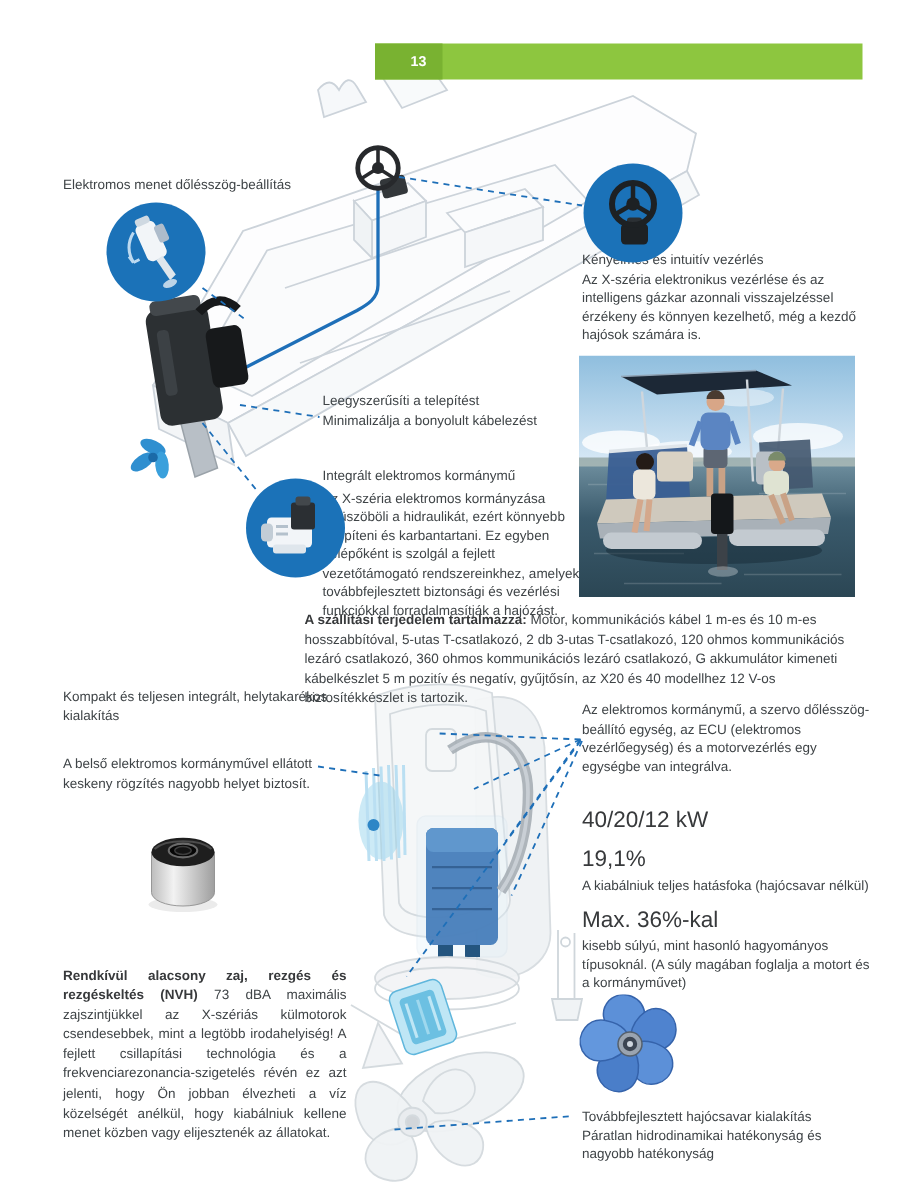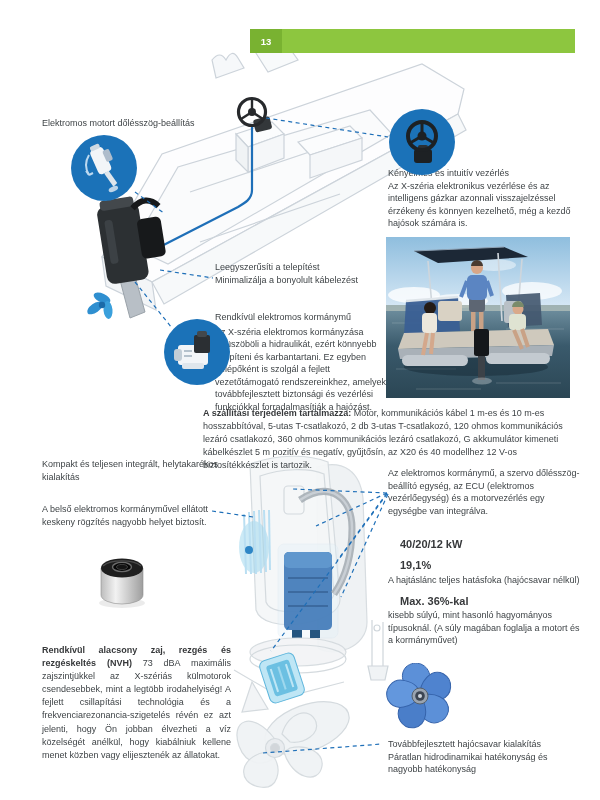--- a/index.html
+++ b/index.html
@@ -8,36 +8,36 @@
     background:#ffffff;
     font-family:"Liberation Sans", sans-serif;
     color:#3f4447;
   }
   .abs{position:absolute;}
   .txt{font-size:9px;line-height:12.5px;color:#3f4447;}
   .b{font-weight:bold;color:#37393b;}
   
   .header{left:250px;top:29px;width:325px;height:24px;background:#8dc63f;display:flex;align-items:center;z-index:6;}
   .header-title{flex:1;text-align:center;color:#ffffff;font-weight:bold;font-size:14.5px;letter-spacing:.2px;padding-left:6px;white-space:nowrap;}
-  .page-num{width:32px;height:24px;background:#79b231;color:#ffffff;font-size:9.5px;font-weight:bold;display:flex;align-items:center;justify-content:center;}
+  .page-num{width:32px;height:24px;background:#79b231;color:#ffffff;font-size:9.5px;font-weight:bold;display:flex;align-items:center;justify-content:center;padding-left:13px;}
   
   .circ{width:66px;height:66px;border-radius:50%;background:#1b72b8;z-index:4;display:flex;align-items:center;justify-content:center;}
   
   .tilt-label{left:42px;top:117px;width:195px;z-index:3;}
   .control-block{left:388px;top:167px;width:198px;z-index:3;}
   .install-block{left:215px;top:261px;width:195px;z-index:3;}
   .steering-block{left:215px;top:311px;width:181px;z-index:3;}
   .steering-block .body{margin-top:2px;}
   .delivery{left:203px;top:407px;width:378px;line-height:13px;z-index:3;}
   .compact-label{left:42px;top:458px;width:200px;z-index:3;}
   .mount-label{left:42px;top:503px;width:195px;z-index:3;}
   .integration-text{left:388px;top:467px;width:193px;z-index:3;}
   .stats{left:388px;top:538px;width:193px;z-index:3;}
   .stat{margin-bottom:9px;}
-  .stat-value{font-weight:bold;font-size:11px;color:#37393b;margin-bottom:2.5px;margin-left:12px;}
+  .stat-value{font-weight:normal;font-size:15px;color:#37393b;margin-bottom:2.5px;}
   .stat-label{font-size:9px;line-height:12.3px;}
   .nvh{left:42px;top:644px;width:189px;line-height:13.1px;text-align:justify;z-index:3;}
   .prop-block{left:388px;top:738px;width:195px;z-index:3;}
   svg{display:block;}
 </style>
 </head>
 <body>
 
 <div class="abs header">
   <div class="page-num">13</div>
@@ -321,54 +321,54 @@
       <path d="M0,0 C-14,-4 -23,-19 -14,-29 C-5,-37 9,-32 10,-19 C11,-9 8,-3 0,0 Z" fill="#5c90d8" stroke="#3563ab" stroke-width="1" transform="rotate(144)"></path>
       <path d="M0,0 C-14,-4 -23,-19 -14,-29 C-5,-37 9,-32 10,-19 C11,-9 8,-3 0,0 Z" fill="#4a7ec9" stroke="#3563ab" stroke-width="1" transform="rotate(216)"></path>
       <path d="M0,0 C-14,-4 -23,-19 -14,-29 C-5,-37 9,-32 10,-19 C11,-9 8,-3 0,0 Z" fill="#6397dd" stroke="#3563ab" stroke-width="1" transform="rotate(288)"></path>
     </g>
     <circle r="8" fill="#9aa4b0" stroke="#55606c" stroke-width="1"></circle>
     <circle r="4.8" fill="#3c4552"></circle>
     <circle r="2" fill="#cfd6de"></circle>
   </g>
 </svg>
 
-<div class="abs txt tilt-label">Elektromos motort dőlésszög-beállítás</div>
+<div class="abs txt tilt-label">Elektromos menet dőlésszög-beállítás</div>
 
 <div class="abs txt control-block">
   <div>Kényelmes és intuitív vezérlés</div>
   <div>Az X-széria elektronikus vezérlése és az intelligens gázkar azonnali visszajelzéssel érzékeny és könnyen kezelhető, még a kezdő hajósok számára is.</div>
 </div>
 
 <div class="abs txt install-block">
   <div>Leegyszerűsíti a telepítést</div>
   <div>Minimalizálja a bonyolult kábelezést</div>
 </div>
 
 <div class="abs txt steering-block">
-  <div>Rendkívül elektromos kormánymű</div>
+  <div>Integrált elektromos kormánymű</div>
   <div class="body">Az X-széria elektromos kormányzása kiküszöböli a hidraulikát, ezért könnyebb telepíteni és karbantartani. Ez egyben belépőként is szolgál a fejlett vezetőtámogató rendszereinkhez, amelyek továbbfejlesztett biztonsági és vezérlési funkciókkal forradalmasítják a hajózást.</div>
 </div>
 
 <div class="abs txt delivery">
   <span class="b">A szállítási terjedelem tartalmazza:</span><span> Motor, kommunikációs kábel 1 m-es és 10 m-es hosszabbítóval, 5-utas T-csatlakozó, 2 db 3-utas T-csatlakozó, 120 ohmos kommunikációs lezáró csatlakozó, 360 ohmos kommunikációs lezáró csatlakozó, G akkumulátor kimeneti kábelkészlet 5 m pozitív és negatív, gyűjtősín, az X20 és 40 modellhez 12 V-os biztosítékkészlet is tartozik.</span>
 </div>
 
 <div class="abs txt compact-label">Kompakt és teljesen integrált, helytakarékos kialakítás</div>
 
 <div class="abs txt mount-label">A belső elektromos kormányművel ellátott keskeny rögzítés nagyobb helyet biztosít.</div>
 
 <div class="abs txt integration-text">Az elektromos kormánymű, a szervo dőlésszög-beállító egység, az ECU (elektromos vezérlőegység) és a motorvezérlés egy egységbe van integrálva.</div>
 
 <div class="abs stats">
   <div class="stat">
     <div class="stat-value">40/20/12 kW</div>
   </div>
   <div class="stat">
     <div class="stat-value">19,1%</div>
-    <div class="stat-label txt">A hajtáslánc teljes hatásfoka (hajócsavar nélkül)</div>
+    <div class="stat-label txt">A kiabálniuk teljes hatásfoka (hajócsavar nélkül)</div>
   </div>
   <div class="stat">
     <div class="stat-value">Max. 36%-kal</div>
     <div class="stat-label txt">kisebb súlyú, mint hasonló hagyományos típusoknál. (A súly magában foglalja a motort és a kormányművet)</div>
   </div>
 </div>
 
 <div class="abs txt nvh">
   <span class="b">Rendkívül alacsony zaj, rezgés és rezgéskeltés (NVH)</span><span> 73 dBA maximális zajszintjükkel az X-szériás külmotorok csendesebbek, mint a legtöbb irodahelyiség! A fejlett csillapítási technológia és a frekvenciarezonancia-szigetelés révén ez azt jelenti, hogy Ön jobban élvezheti a víz közelségét anélkül, hogy kiabálniuk kellene menet közben vagy elijesztenék az állatokat.</span>
 </div>

